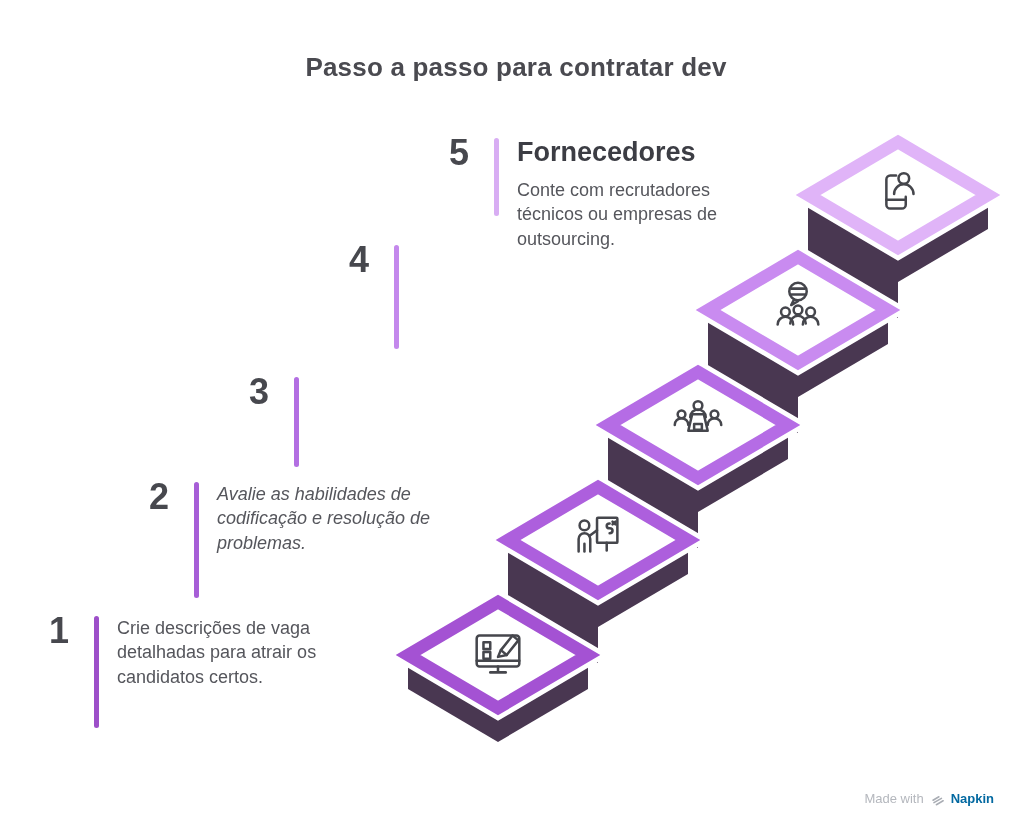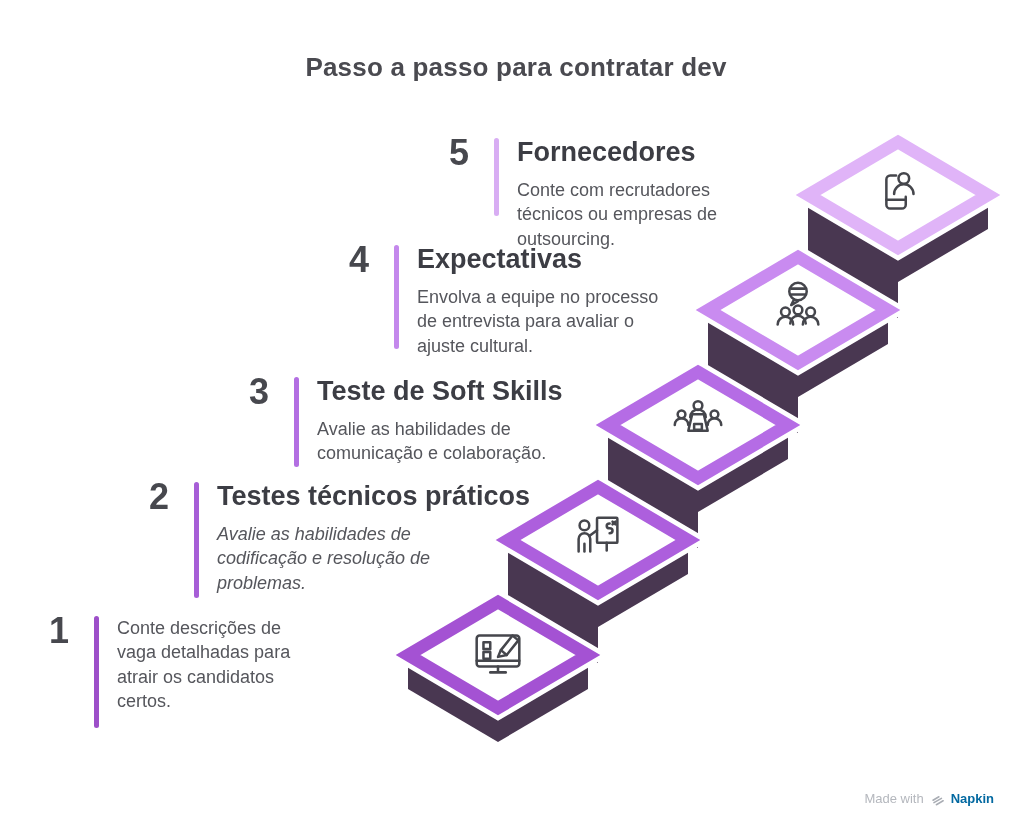--- a/index.html
+++ b/index.html
@@ -113,46 +113,37 @@
         <use href="#team-interview-icon" x="767" y="277" width="62" height="62"></use>
         <use href="#vendor-profile-icon" x="867" y="162" width="62" height="62"></use>
       </g>
   </svg>
 
   <div id="steps">
       <div class="step-block" style="left: 36px; top: 616px;">
         <div class="step-num">1</div>
         <div class="step-bar" style="height: 112px; background: rgb(157, 79, 201);"></div>
         <div class="step-text">
-          <p class="step-desc" style="max-width: 200px;">Conte descrições de vaga detalhadas para atrair os candidatos certos.</p>
+          <p class="step-desc" style="max-width: 200px;">Crie descrições de vaga detalhadas para atrair os candidatos certos.</p>
         </div>
       </div>
       <div class="step-block" style="left: 136px; top: 482px;">
         <div class="step-num">2</div>
         <div class="step-bar" style="height: 116px; background: rgb(167, 94, 215);"></div>
         <div class="step-text">
-          <h2 class="step-title">Testes técnicos práticos</h2>
           <p class="step-desc" style="max-width: 215px; font-style: italic;">Avalie as habilidades de codificação e resolução de problemas.</p>
         </div>
       </div>
       <div class="step-block" style="left: 236px; top: 377px;">
         <div class="step-num">3</div>
         <div class="step-bar" style="height: 90px; background: rgb(179, 111, 226);"></div>
-        <div class="step-text">
-          <h2 class="step-title">Teste de Soft Skills</h2>
-          <p class="step-desc" style="max-width: 230px;">Avalie as habilidades de comunicação e colaboração.</p>
-        </div>
       </div>
       <div class="step-block" style="left: 336px; top: 245px;">
         <div class="step-num">4</div>
         <div class="step-bar" style="height: 104px; background: rgb(196, 136, 236);"></div>
-        <div class="step-text">
-          <h2 class="step-title">Expectativas</h2>
-          <p class="step-desc" style="max-width: 255px;">Envolva a equipe no processo de entrevista para avaliar o ajuste cultural.</p>
-        </div>
       </div>
       <div class="step-block" style="left: 436px; top: 138px;">
         <div class="step-num">5</div>
         <div class="step-bar" style="height: 78px; background: rgb(216, 173, 243);"></div>
         <div class="step-text">
           <h2 class="step-title">Fornecedores</h2>
           <p class="step-desc" style="max-width: 240px;">Conte com recrutadores técnicos ou empresas de outsourcing.</p>
         </div>
       </div>
     </div>

